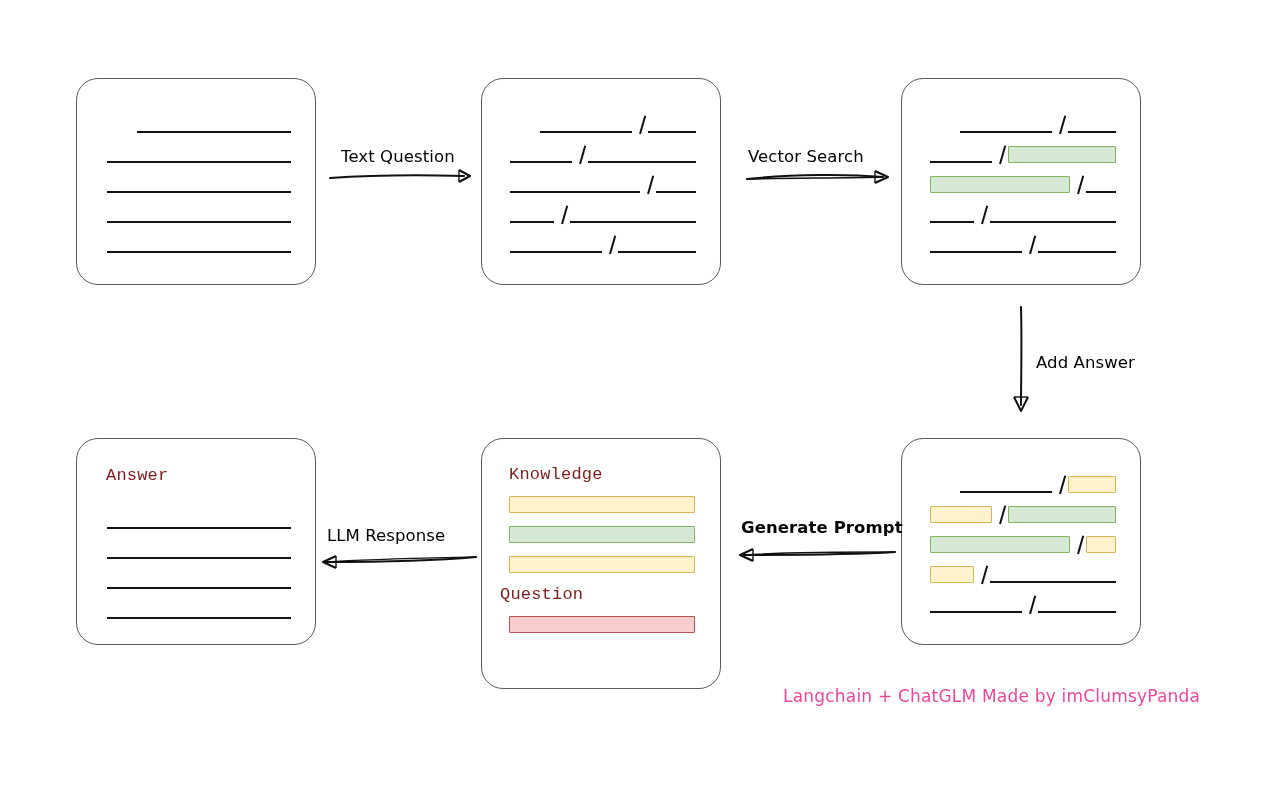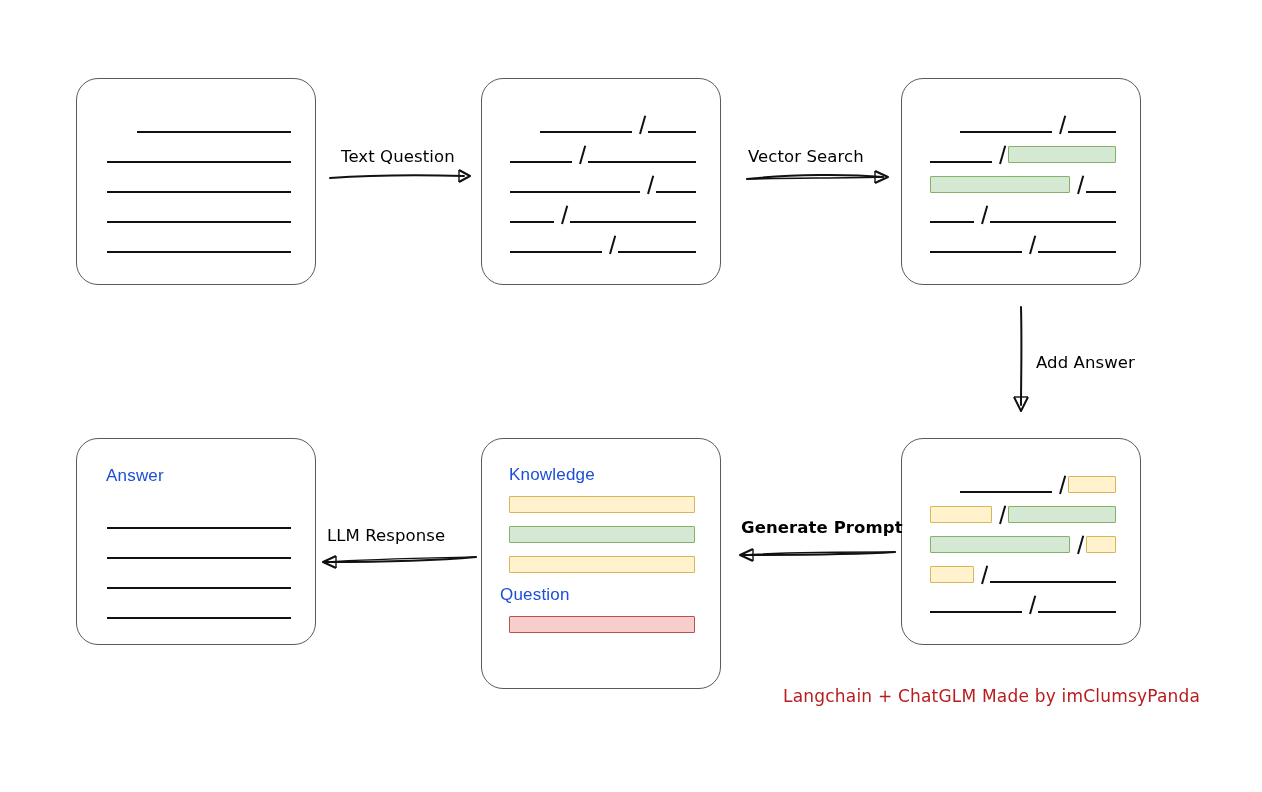--- a/index.html
+++ b/index.html
@@ -69,42 +69,42 @@
     width: 2.4px;
     height: 19px;
     background: #111111;
     transform: rotate(16deg);
     transform-origin: bottom center;
   }
 
   
   .card-title {
     position: absolute;
-    font-family: Liberation Sans, sans-serif;
+    font-family: Liberation Mono, monospace;
     font-size: 17px;
-    color: #1d4ed8;
+    color: #7f1d1d;
     letter-spacing: 0.2px;
     white-space: nowrap;
   }
 
   
   .arrow-label {
     position: absolute;
     font-size: 16.5px;
     color: #000;
     white-space: nowrap;
     letter-spacing: 0.1px;
   }
   .arrow-svg { position: absolute; overflow: visible; }
 
   
   .footer {
     position: absolute;
     font-size: 17px;
-    color: #b91c1c;
+    color: #ec4899;
     white-space: nowrap;
     letter-spacing: 0.2px;
   }
 </style>
 </head>
 <body>
 
 <div class="card" style="left:76px; top:78px; width:240px; height:207px;">
   <div class="row" style="left:60px; top:36px; width:154px;">
     <div class="seg line" style="width:100%"></div>

